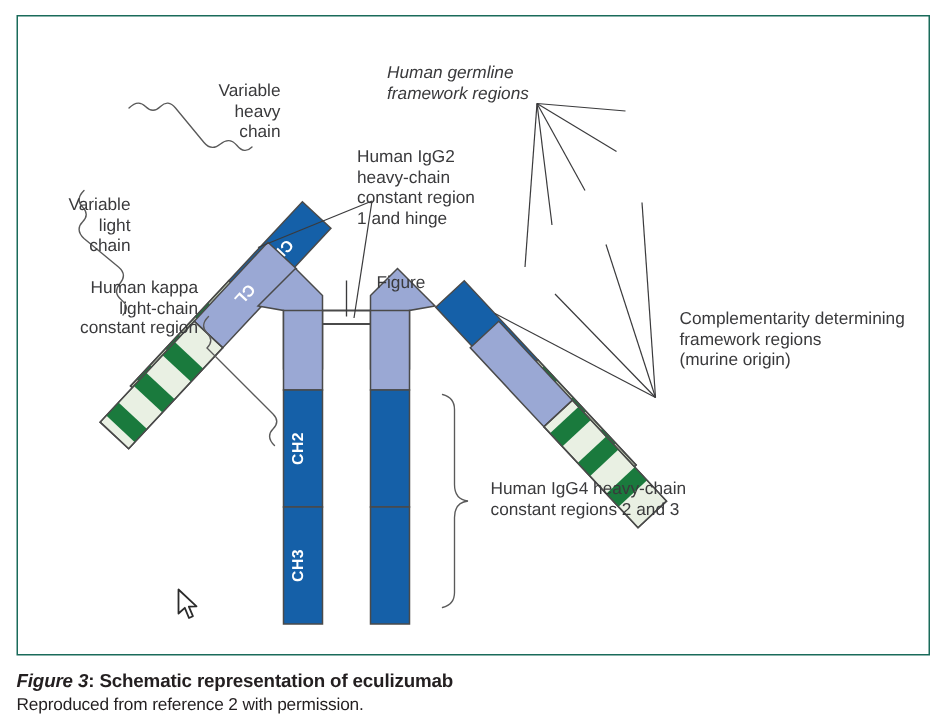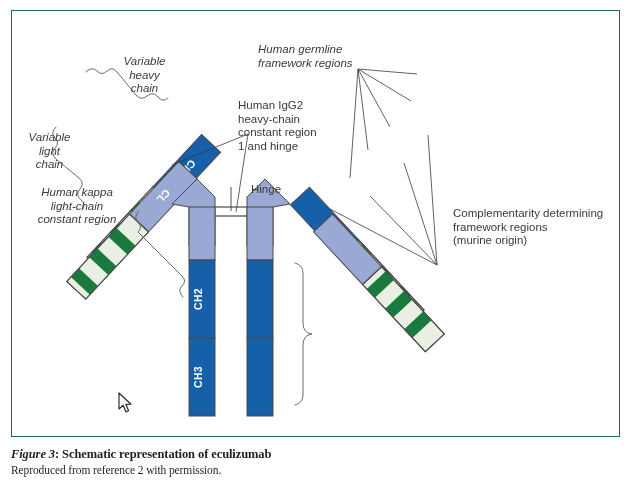--- a/index.html
+++ b/index.html
@@ -6,27 +6,27 @@
   body{width:633px;height:485px;position:relative;overflow:hidden;
        font-family:"Liberation Sans",sans-serif;color:#3a3a3c;}
 
   #figure-frame{
     position:absolute;left:11px;top:10px;width:609px;height:427px;
     border:1.5px solid #1a6b5a;background:#ffffff;box-sizing:border-box;
   }
 
   #diagram{position:absolute;left:0;top:0;width:609px;height:427px;}
 
-  .cap{position:absolute;left:11px;font-family:Liberation Serif, serif;}
+  .cap{position:absolute;left:11px;}
   #caption-title{top:447px;font-size:12.5px;font-weight:bold;color:#231f20;letter-spacing:-0.1px;}
   #caption-title .fig{font-style:italic;}
   #caption-sub{top:464px;font-size:11.5px;color:#231f20;letter-spacing:-0.1px;}
 
   .lbl{position:absolute;font-size:11.5px;line-height:13.5px;color:#3a3a3c;white-space:pre;}
-  .lbl.r{text-align:center;font-style:italic;}
+  .lbl.r{text-align:right;}
 
   .chlabel{font-size:10.5px;font-weight:bold;fill:#ffffff;letter-spacing:0.3px;}
 
   #cursor{position:absolute;left:118px;top:392px;width:16px;height:22px;pointer-events:none;}
 </style>
 </head>
 <body>
 
 <div id="figure-frame">
 
@@ -126,24 +126,25 @@
   <div class="lbl r" style="left:90px;top:44px;width:85px;">Variable<br>heavy<br>chain</div>
 
   <div class="lbl r" style="left:0px;top:120px;width:75px;">Variable<br>light<br>chain</div>
 
   <div class="lbl r" style="left:10px;top:175px;width:110px;">Human kappa<br>light-chain<br>constant region</div>
 
   <div class="lbl" style="left:246px;top:32px;width:135px;font-style:italic;">Human germline<br>framework regions</div>
 
   <div class="lbl" style="left:226px;top:88px;width:110px;">Human IgG2<br>heavy-chain<br>constant region<br>1 and hinge</div>
 
-  <div class="lbl" style="left:239px;top:172px;">Hinge</div>
+  <div class="lbl" style="left:239px;top:172px;">Figure</div>
 
   <div class="lbl" style="left:441px;top:196px;width:175px;">Complementarity determining<br>framework regions<br>(murine origin)</div>
 
+  <div class="lbl" style="left:315px;top:309px;width:190px;">Human IgG4 heavy-chain<br>constant regions 2 and 3</div>
 
 </div>
 
 <div class="cap" id="caption-title">
   <span class="fig">Figure 3</span><span>: Schematic representation of eculizumab</span>
 </div>
 <div class="cap" id="caption-sub">Reproduced from reference 2 with permission.</div>
 
 <svg id="cursor" viewBox="0 0 16 22">
   <polygon points="1,1 1,17 5.2,13.2 8,20 10.6,18.8 7.9,12.4 13,12.2" fill="#ffffff" stroke="#2b2b2b" stroke-width="1.2" stroke-linejoin="round"></polygon>

